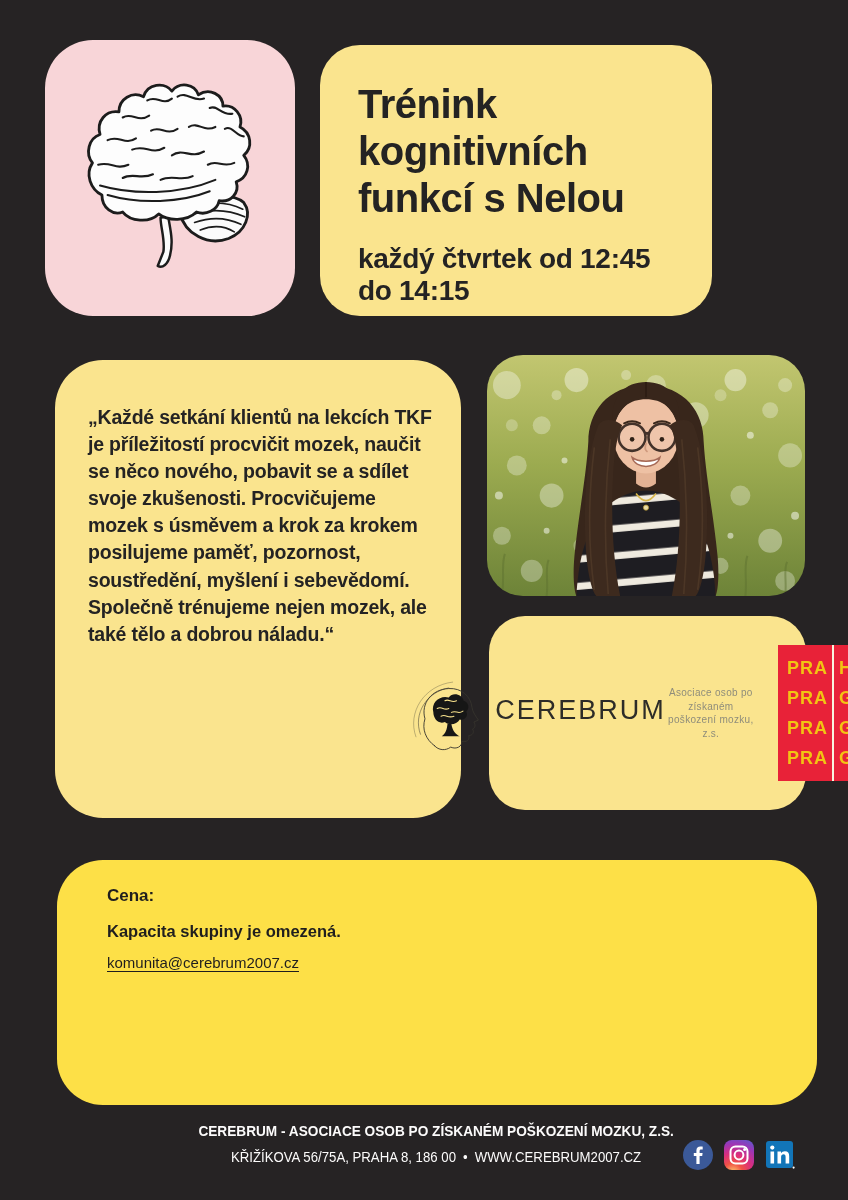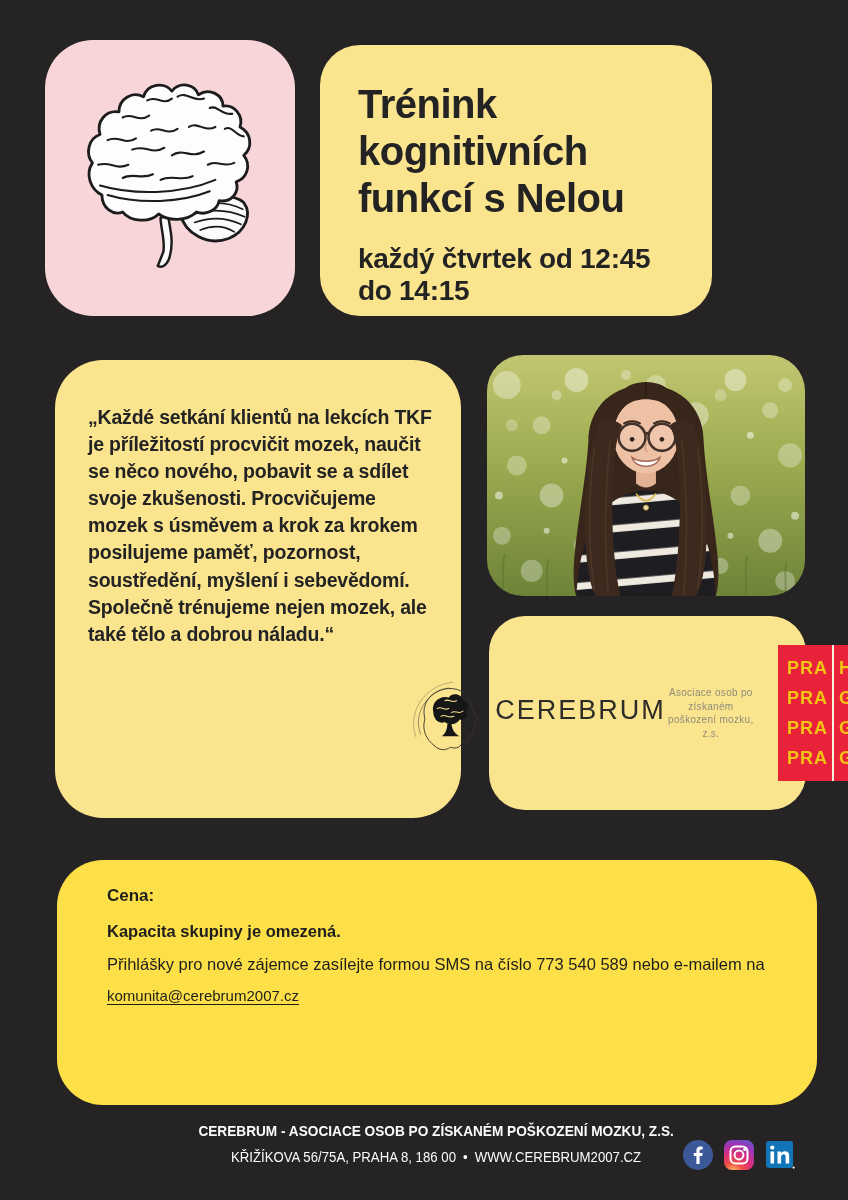--- a/index.html
+++ b/index.html
@@ -229,21 +229,20 @@
         <div>GUE</div>
         <div>GA</div>
         <div>G</div>
       </div>
     </div>
   </div>
 
   <div class="card card-price">
     <p class="heading">Cena:</p>
     <p class="capacity">Kapacita skupiny je omezená.</p>
-    <p class="signup">Přihlášky pro nové zájemce zasílejte formou SMS na číslo 773 540 589 nebo e-mailem na</p>
     <a class="email" href="#">komunita@cerebrum2007.cz</a>
   </div>
 
   <div class="footer">
     <span class="line line1">
       <span class="squeeze">CEREBRUM - ASOCIACE OSOB PO ZÍSKANÉM POŠKOZENÍ MOZKU, Z.S.</span>
     </span>
     <span class="line line2">
       <span class="squeeze"><span>KŘIŽÍKOVA 56/75A, PRAHA 8, 186 00</span><span class="dot">•</span><span>WWW.CEREBRUM2007.CZ</span></span>
     </span>

